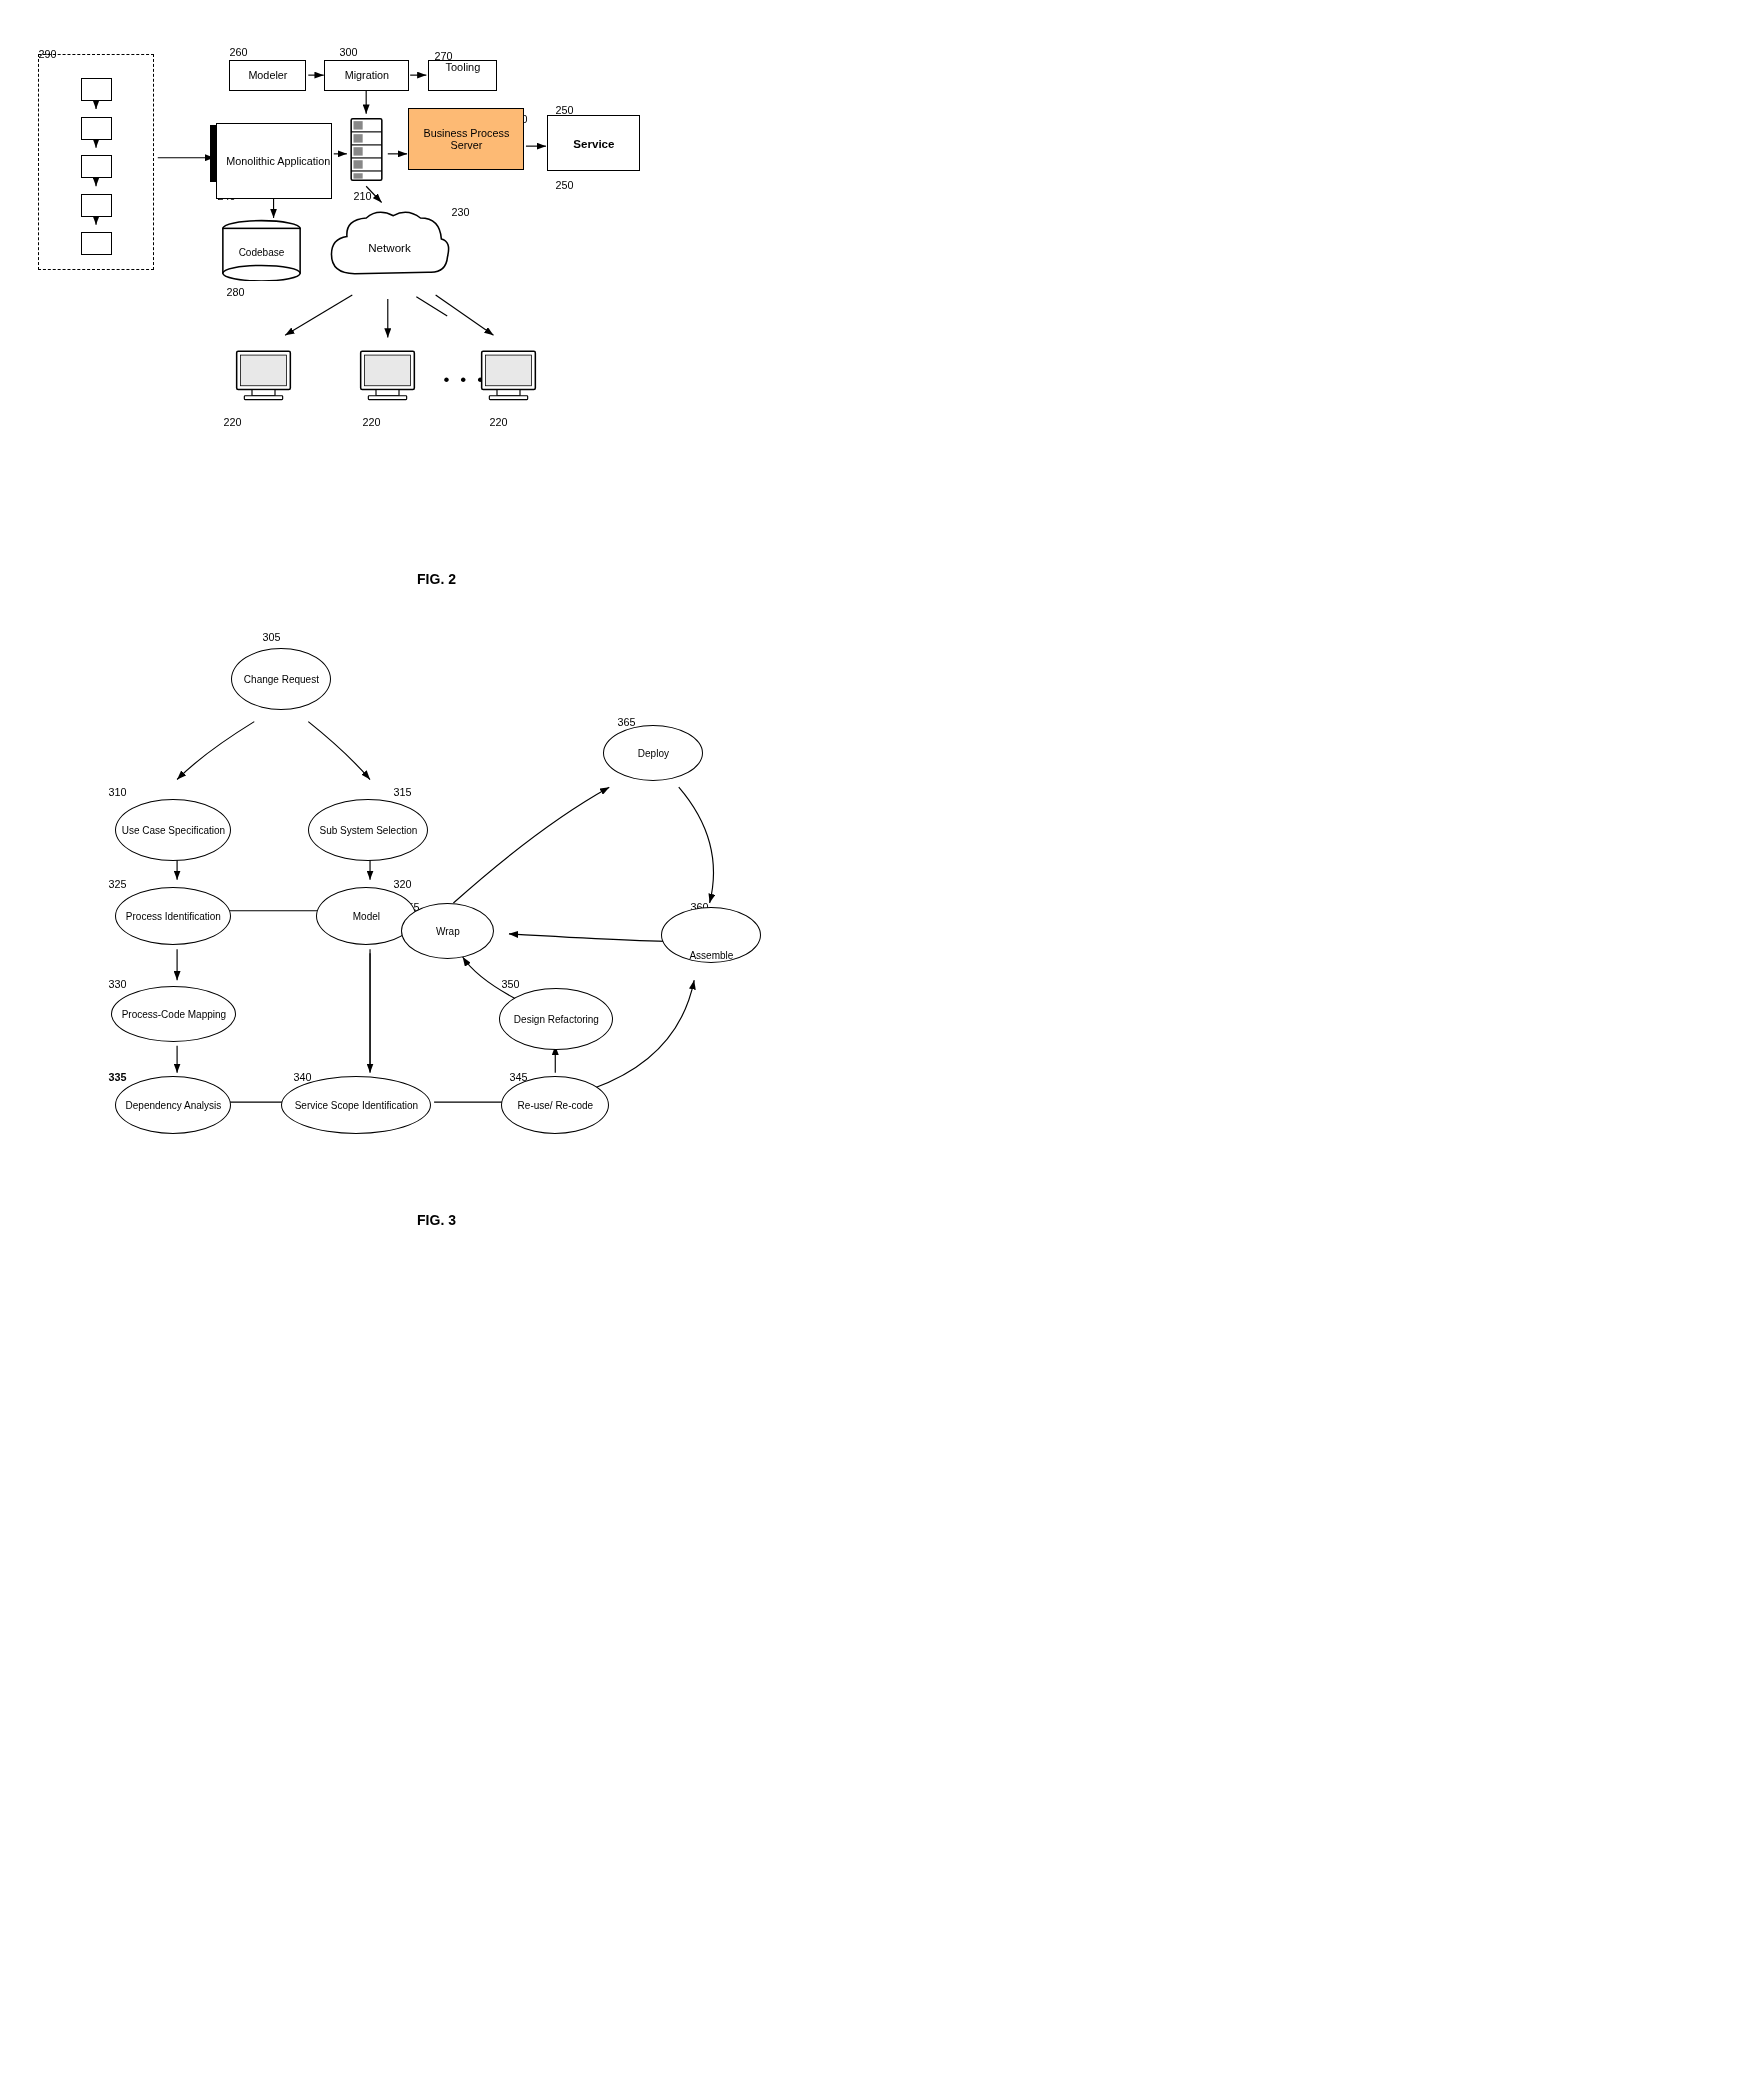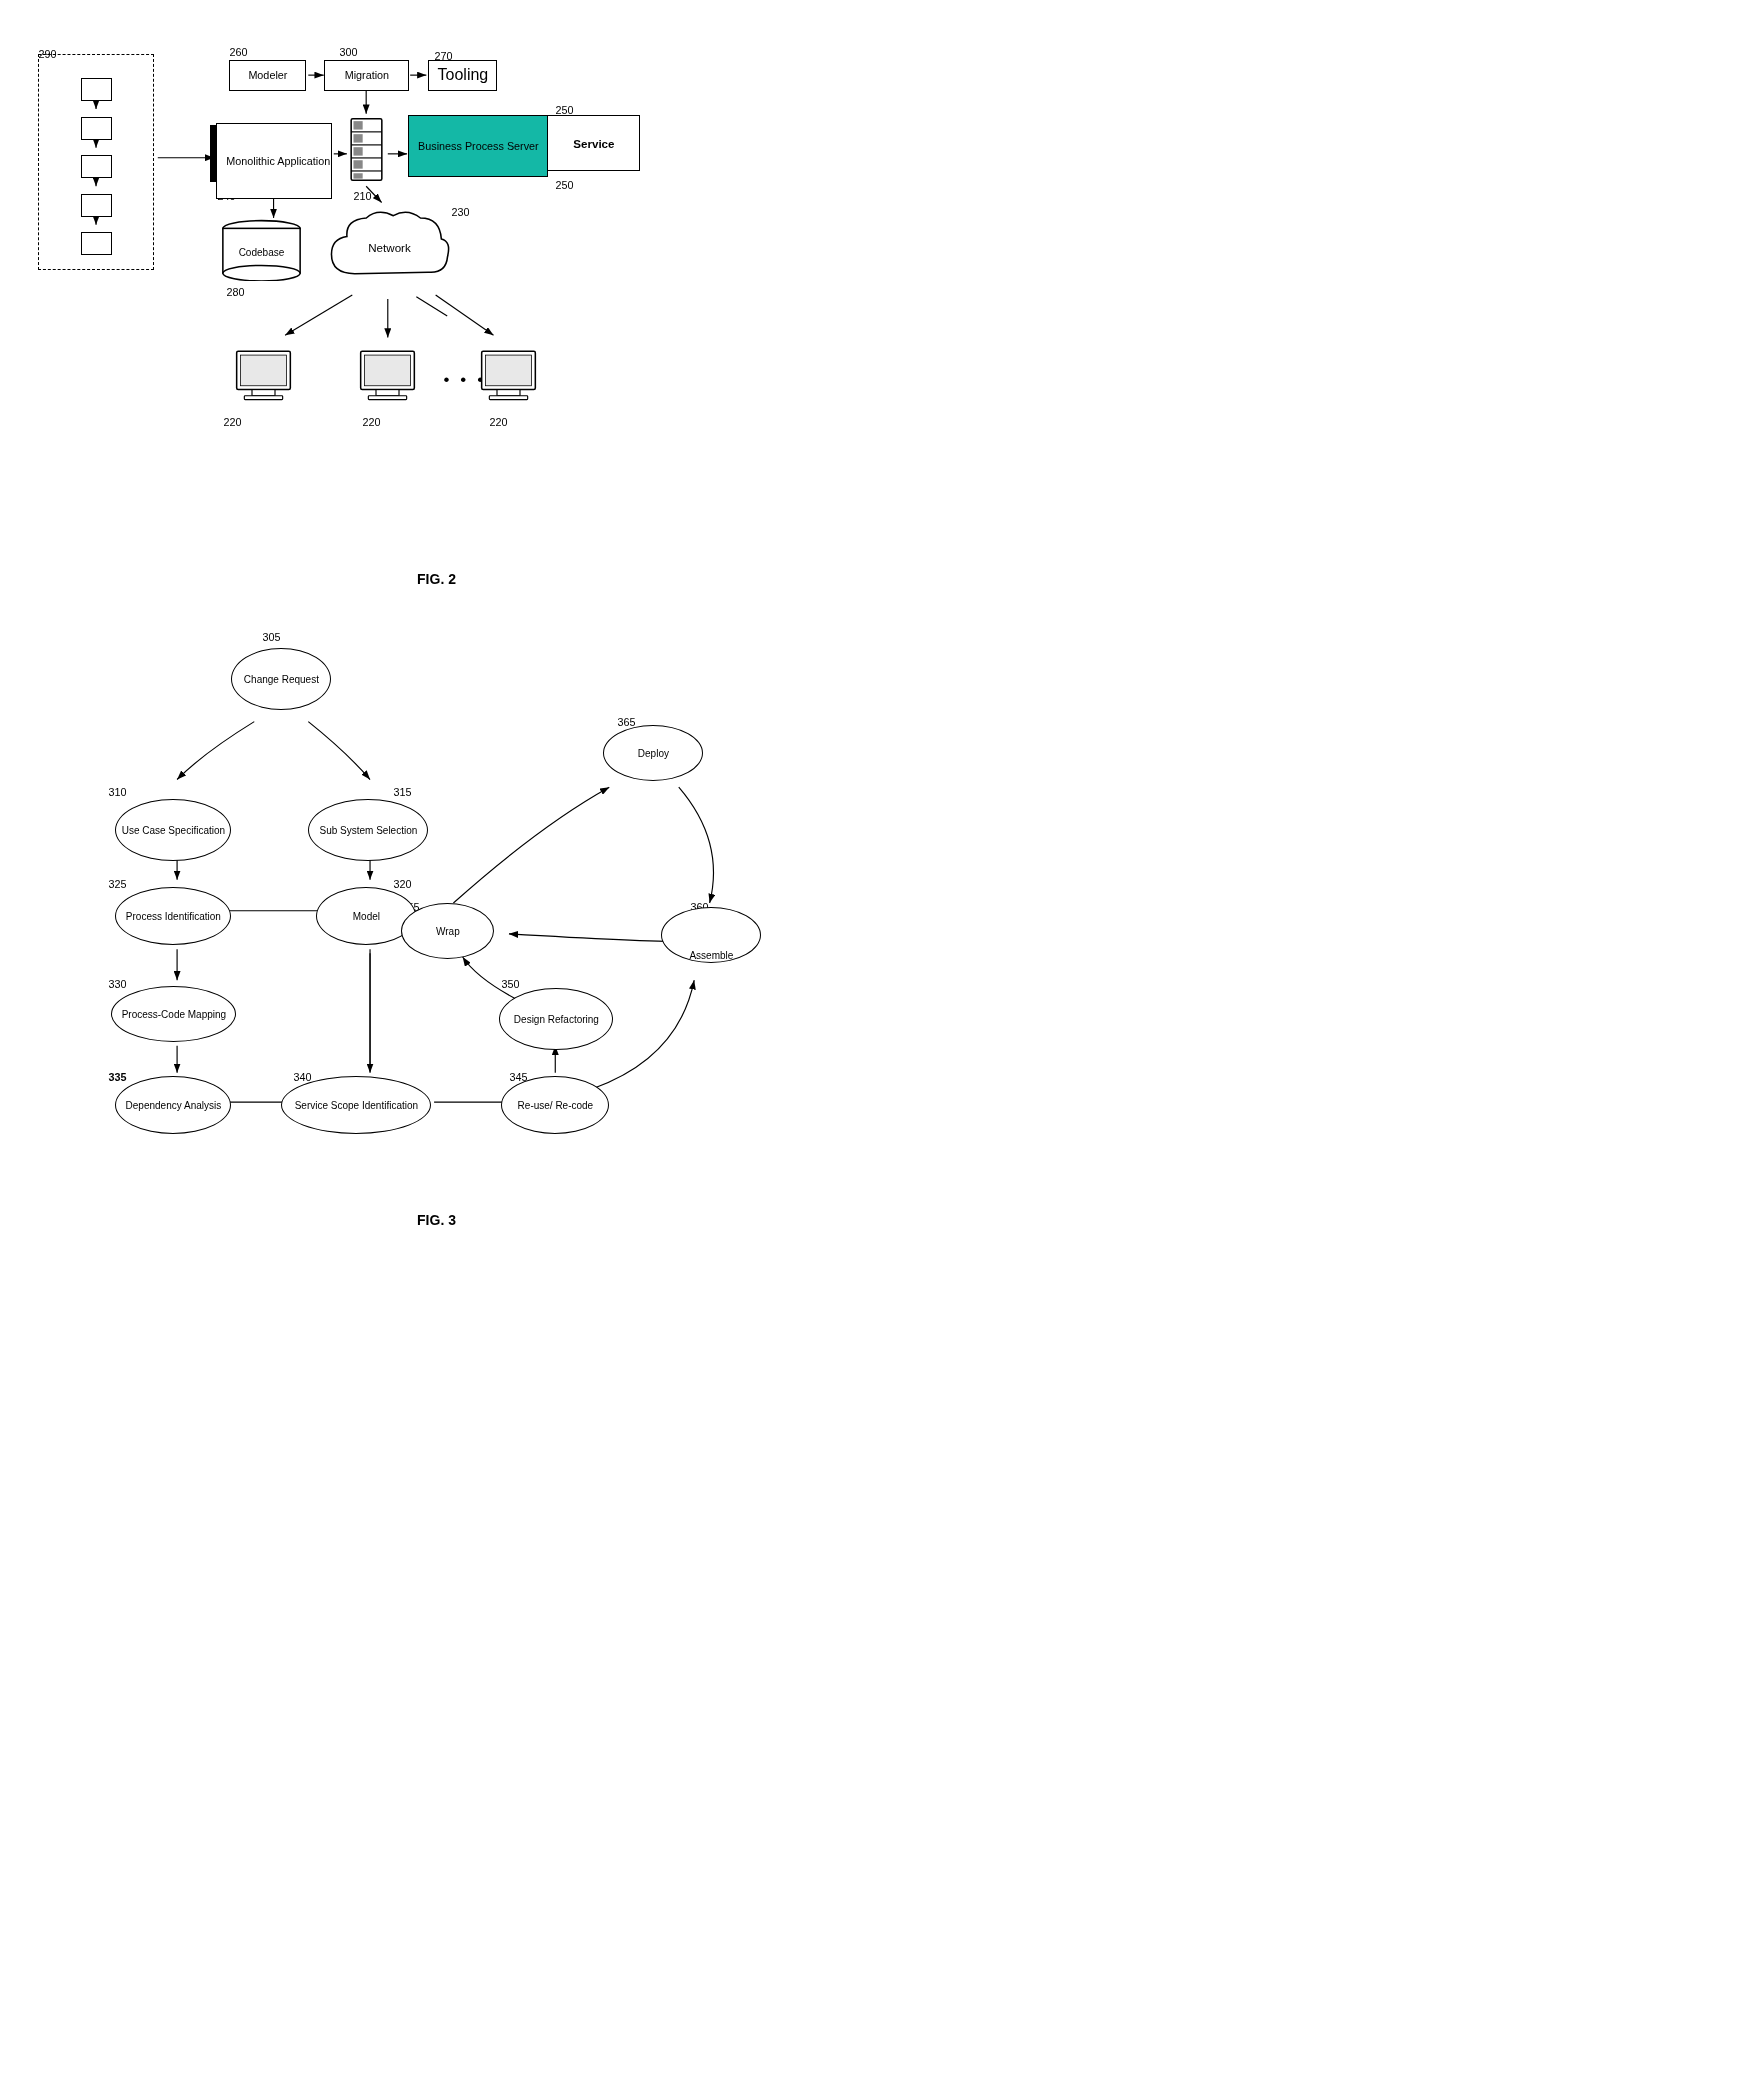--- a/index.html
+++ b/index.html
@@ -79,23 +79,22 @@
     
     .box-tooling {
       position: absolute;
       left: 413px;
       top: 21.6px;
       width: 69px;
       height: 31px;
       border: 1.5px solid #000;
       background: #fff;
       display: flex;
-      align-items: center;
-      justify-content: center;
-      font-size: 16px;
+      justify-content: center;
+      font-size: 11px;
     }
 
     
     .box-monolithic {
       position: absolute;
       left: 201px;
       top: 85px;
       width: 116px;
       height: 76px;
       border: 1.5px solid #000;
@@ -121,25 +120,25 @@
       left: 332px;
       top: 77px;
       width: 39px;
       height: 69px;
     }
 
     
     .box-bps {
       position: absolute;
       left: 393px;
-      top: 77px;
-      width: 140px;
+      top: 70px;
+      width: 116px;
       height: 62px;
       border: 1.5px solid #000;
-      background: #14b8a6;
+      background: #fdba74;
       display: flex;
       align-items: center;
       justify-content: center;
       font-size: 10.8px;
       text-align: center;
     }
 
     
     .box-service-1 {
       position: absolute;

